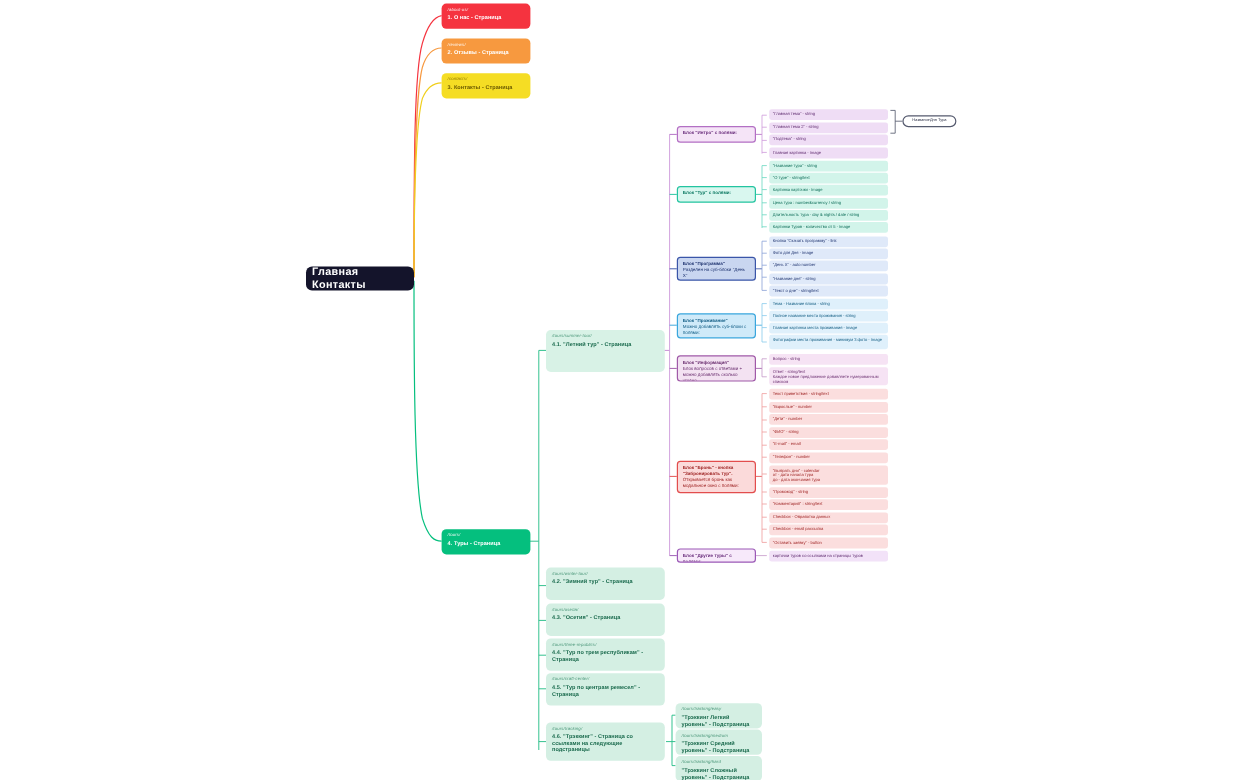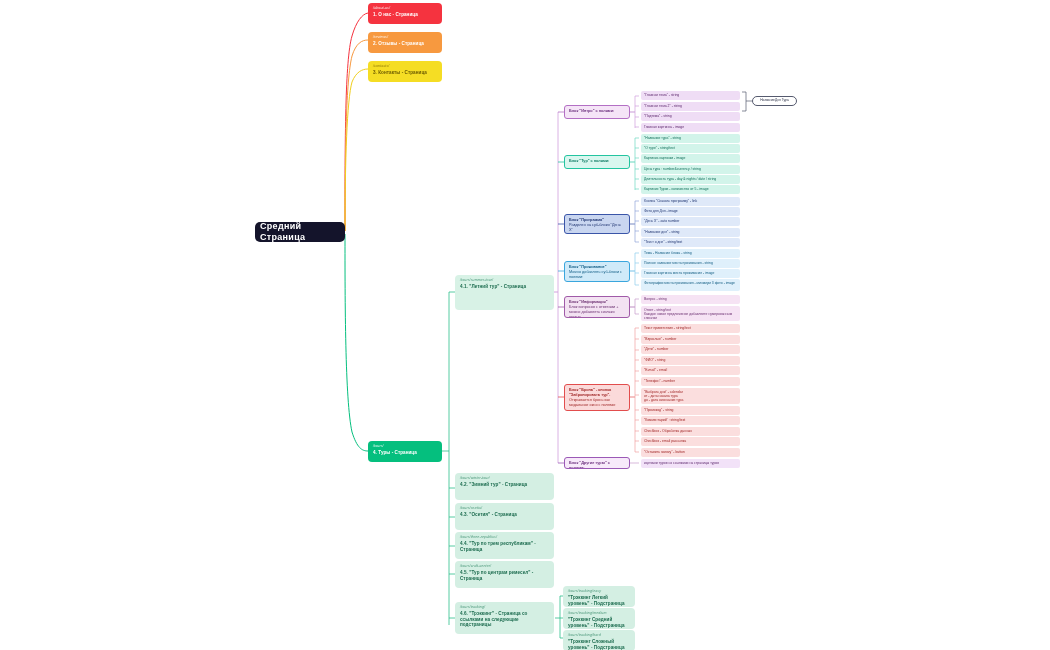--- a/index.html
+++ b/index.html
@@ -147,21 +147,21 @@
     <path d="M635,410 L639,410" stroke="#f0a0a0" stroke-width="0.7" fill="none"></path>
     <path d="M635,420 L639,420" stroke="#f0a0a0" stroke-width="0.7" fill="none"></path>
     <path d="M635,431 L639,431" stroke="#f0a0a0" stroke-width="0.7" fill="none"></path>
     <path d="M635,441 L639,441" stroke="#f0a0a0" stroke-width="0.7" fill="none"></path>
     <path d="M635,452 L639,452" stroke="#f0a0a0" stroke-width="0.7" fill="none"></path>
 
     <path d="M630,463 L639,463" stroke="#c79ccb" stroke-width="0.7" fill="none"></path>
   </svg>
 
   <div class="node root" style="left:255px;top:222px;width:90px;height:20px;">
-    <span>Средний Страница</span>
+    <span>Главная Контакты</span>
   </div>
 
   <div class="node pg-red" style="left:368px;top:3px;width:74px;height:21px;">
     <span class="url">/about-us/</span>
     <span class="ttl">1. О нас - Страница</span>
   </div>
 
   <div class="node pg-orange" style="left:368px;top:32px;width:74px;height:21px;">
     <span class="url">/reviews/</span>
     <span class="ttl">2. Отзывы - Страница</span>

